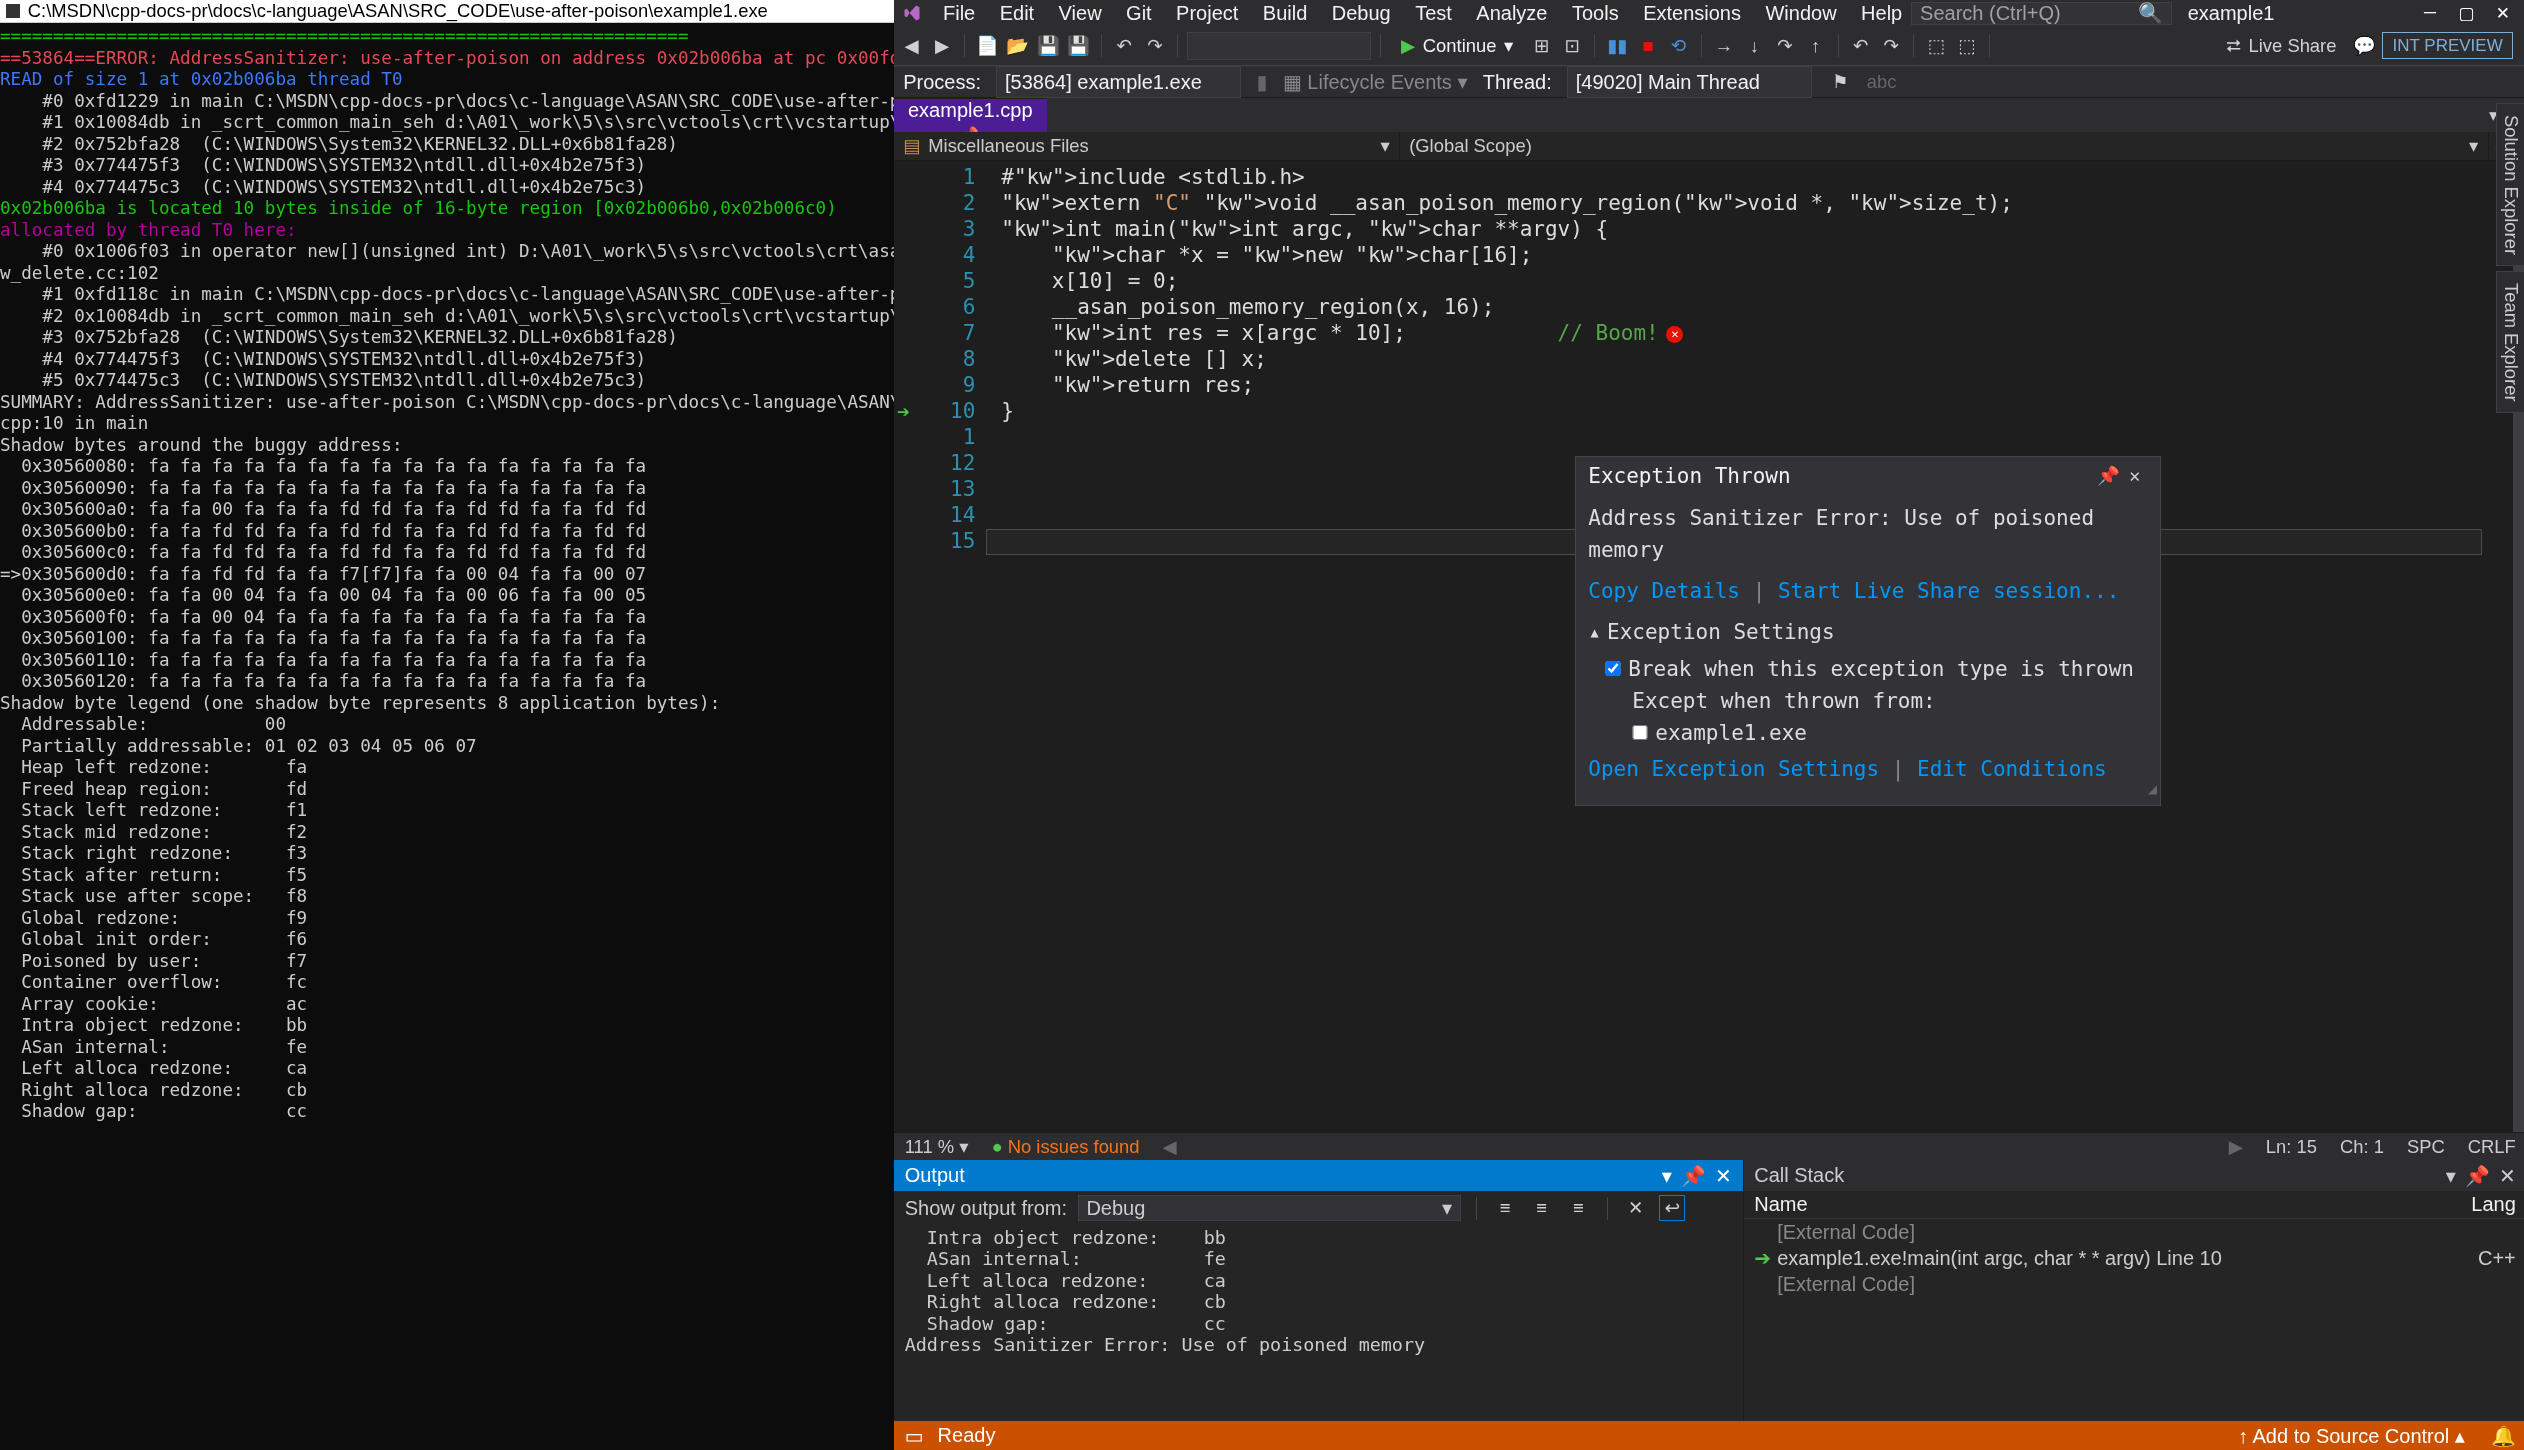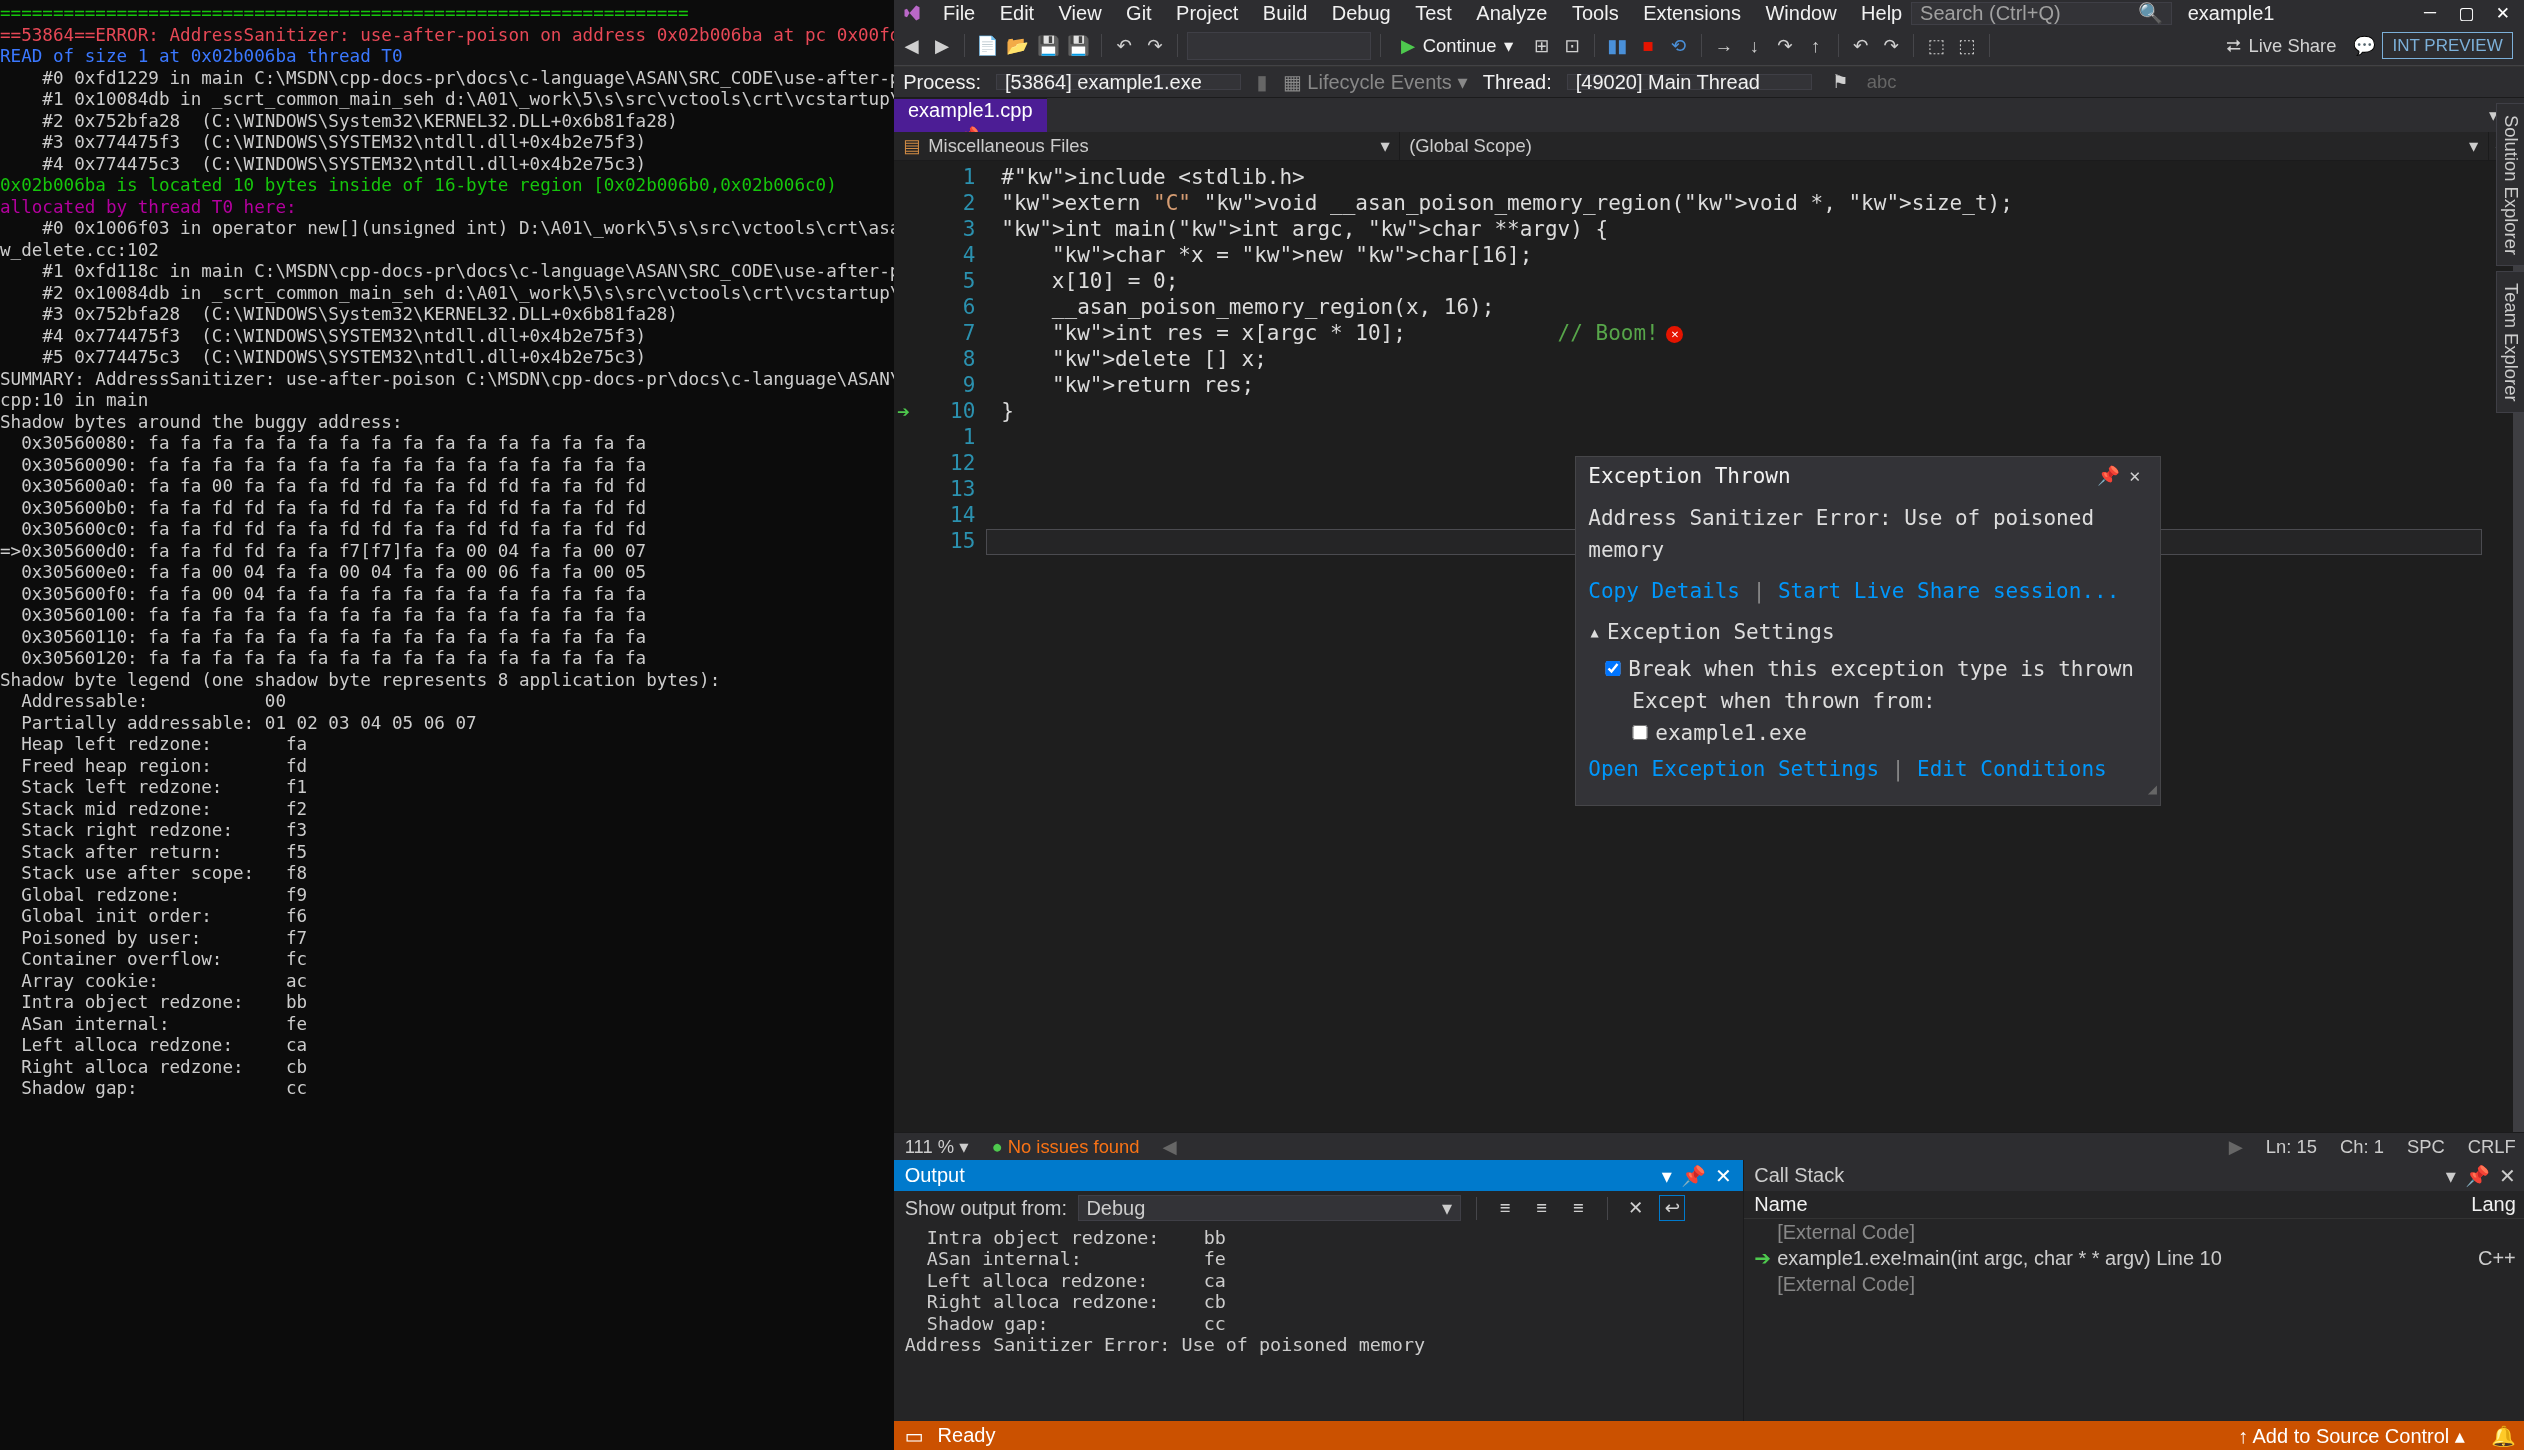--- a/index.html
+++ b/index.html
@@ -25,21 +25,21 @@
 .win-btn { width:35px; height:23px; display:flex; align-items:center; justify-content:center; color:#fff; font-size:17px; }
 .toolbar { height:40px; background:#2d2d30; border-bottom:0.8px solid #424245; display:flex; align-items:center; padding:0 4.6px; gap:4.6px; font-size:18.4px; }
 .tool-btn { width:26px; height:26px; display:flex; align-items:center; justify-content:center; color:#cfcfcf; font-size:18.4px; }
 .tool-sep { width:0.8px; height:23px; background:#46464a; margin:0 4.6px; }
 .cfg-dd { min-width:123px; height:28px; background:#333337; border:0.8px solid #3f3f46; padding:0 7.7px; display:flex; align-items:center; }
 .continue-btn { display:flex; align-items:center; gap:7.7px; padding:3.1px 10.7px; }
 .continue-btn .tri { color:#4ec94e; font-size:18.4px; }
 .liveshare { display:flex; align-items:center; gap:7.7px; color:#d2d2d2; margin-left:auto; margin-right:10.7px; }
 .preview-badge { border:0.8px solid #7cb0d9; color:#7cb0d9; padding:2.3px 9.2px; font-size:17px; margin-right:9px; }
 .procbar { height:32px; background:#2d2d30; border-top:0.8px solid #333; display:flex; align-items:center; padding:0 9.2px; font-size:20px; gap:15.3px; border-bottom:0.8px solid #1b1b1c; }
-.proc-dd { min-width:245px; height:16px; border:0.8px solid #3f3f46; background:#333337; padding:0 7.7px; display:flex; align-items:center; }
+.proc-dd { min-width:245px; height:32px; border:0.8px solid #3f3f46; background:#333337; padding:0 7.7px; display:flex; align-items:center; }
 .tabbar { height:34px; background:#2d2d30; display:flex; align-items:center; }
 .file-tab { height:34px; background:#4c1d95; color:#fff; display:flex; align-items:center; padding:0 14px; gap:4px; font-size:20px; border-top:0.8px solid #1e1e1e;flex-direction:column; }
 .file-tab .pin { color:#888; font-size:15.3px; }
 .file-tab .close { color:#888; }
 .ctxbar { height:29px; background:#252526; display:flex; border-bottom:0.8px solid #1b1b1c; }
 .ctx-dd { flex:1; border-right:0.8px solid #1b1b1c; display:flex; align-items:center; padding:0 9.2px; font-size:18.4px; color:#ccc; gap:7.7px; }
 .editor-area { flex:1; background:#1e1e1e; display:flex; position:relative; font-family:Consolas,monospace; font-size:21px; line-height:26px; }
 .margin { width:31px; background:#1e1e1e; }
 .gutter { width:61px; background:#1e1e1e; color:#2b91af; text-align:right; padding-right:10.7px; padding-top:3.1px; }
 .code { flex:1; padding-top:3.1px; padding-left:15.3px; color:#dcdcdc; position:relative; }
@@ -84,20 +84,24 @@
 .side-tabs { position:absolute; right:0; top:103px; width:31px; display:flex; flex-direction:column; gap:4.6px; }
 .side-tab { writing-mode:vertical-rl; background:#2d2d30; color:#ccc; padding:10.7px 4.6px; font-size:18.4px; border:0.8px solid #3f3f46; border-right:none; }
 .tab-right-icons { margin-left:auto; display:flex; gap:6.1px; padding-right:7.7px; color:#ccc; font-size:17px; }
 </style>
 </head>
 <body>
 
 <div class="root">
 
   <div class="console-pane">
+    <div class="console-title">
+      <span class="icon"></span>
+      <span>C:\MSDN\cpp-docs-pr\docs\c-language\ASAN\SRC_CODE\use-after-poison\example1.exe</span>
+    </div>
     <div class="console-body" id="console-body"><div class="grn">=================================================================</div><div class="red">==53864==ERROR: AddressSanitizer: use-after-poison on address 0x02b006ba at pc 0x00fd122a</div><div class="blu">READ of size 1 at 0x02b006ba thread T0</div><div>    #0 0xfd1229 in main C:\MSDN\cpp-docs-pr\docs\c-language\ASAN\SRC_CODE\use-after-poiso</div><div>    #1 0x10084db in _scrt_common_main_seh d:\A01\_work\5\s\src\vctools\crt\vcstartup\src\</div><div>    #2 0x752bfa28  (C:\WINDOWS\System32\KERNEL32.DLL+0x6b81fa28)</div><div>    #3 0x774475f3  (C:\WINDOWS\SYSTEM32\ntdll.dll+0x4b2e75f3)</div><div>    #4 0x774475c3  (C:\WINDOWS\SYSTEM32\ntdll.dll+0x4b2e75c3)</div><div></div><div class="grn">0x02b006ba is located 10 bytes inside of 16-byte region [0x02b006b0,0x02b006c0)</div><div class="mag">allocated by thread T0 here:</div><div>    #0 0x1006f03 in operator new[](unsigned int) D:\A01\_work\5\s\src\vctools\crt\asan\ll</div><div>w_delete.cc:102</div><div>    #1 0xfd118c in main C:\MSDN\cpp-docs-pr\docs\c-language\ASAN\SRC_CODE\use-after-poiso</div><div>    #2 0x10084db in _scrt_common_main_seh d:\A01\_work\5\s\src\vctools\crt\vcstartup\src\</div><div>    #3 0x752bfa28  (C:\WINDOWS\System32\KERNEL32.DLL+0x6b81fa28)</div><div>    #4 0x774475f3  (C:\WINDOWS\SYSTEM32\ntdll.dll+0x4b2e75f3)</div><div>    #5 0x774475c3  (C:\WINDOWS\SYSTEM32\ntdll.dll+0x4b2e75c3)</div><div></div><div>SUMMARY: AddressSanitizer: use-after-poison C:\MSDN\cpp-docs-pr\docs\c-language\ASAN\SRC_</div><div>cpp:10 in main</div><div>Shadow bytes around the buggy address:</div><div>  0x30560080: fa fa fa fa fa fa fa fa fa fa fa fa fa fa fa fa</div><div>  0x30560090: fa fa fa fa fa fa fa fa fa fa fa fa fa fa fa fa</div><div>  0x305600a0: fa fa 00 fa fa fa fd fd fa fa fd fd fa fa fd fd</div><div>  0x305600b0: fa fa fd fd fa fa fd fd fa fa fd fd fa fa fd fd</div><div>  0x305600c0: fa fa fd fd fa fa fd fd fa fa fd fd fa fa fd fd</div><div>=&gt;0x305600d0: fa fa fd fd fa fa f7[f7]fa fa 00 04 fa fa 00 07</div><div>  0x305600e0: fa fa 00 04 fa fa 00 04 fa fa 00 06 fa fa 00 05</div><div>  0x305600f0: fa fa 00 04 fa fa fa fa fa fa fa fa fa fa fa fa</div><div>  0x30560100: fa fa fa fa fa fa fa fa fa fa fa fa fa fa fa fa</div><div>  0x30560110: fa fa fa fa fa fa fa fa fa fa fa fa fa fa fa fa</div><div>  0x30560120: fa fa fa fa fa fa fa fa fa fa fa fa fa fa fa fa</div><div>Shadow byte legend (one shadow byte represents 8 application bytes):</div><div>  Addressable:           00</div><div>  Partially addressable: 01 02 03 04 05 06 07</div><div>  Heap left redzone:       fa</div><div>  Freed heap region:       fd</div><div>  Stack left redzone:      f1</div><div>  Stack mid redzone:       f2</div><div>  Stack right redzone:     f3</div><div>  Stack after return:      f5</div><div>  Stack use after scope:   f8</div><div>  Global redzone:          f9</div><div>  Global init order:       f6</div><div>  Poisoned by user:        f7</div><div>  Container overflow:      fc</div><div>  Array cookie:            ac</div><div>  Intra object redzone:    bb</div><div>  ASan internal:           fe</div><div>  Left alloca redzone:     ca</div><div>  Right alloca redzone:    cb</div><div>  Shadow gap:              cc</div></div>
   </div>
 
   <div class="vs-pane">
 
     <div class="titlebar">
       <div class="vs-logo">
         <svg width="20" height="20" viewBox="0 0 24 24">
             <path d="M17 3l-8 9 8 9 4-2V5l-4-2zM3 8l3-1 3 5-3 5-3-1V8z" fill="#ba68c8"></path>
           </svg>

